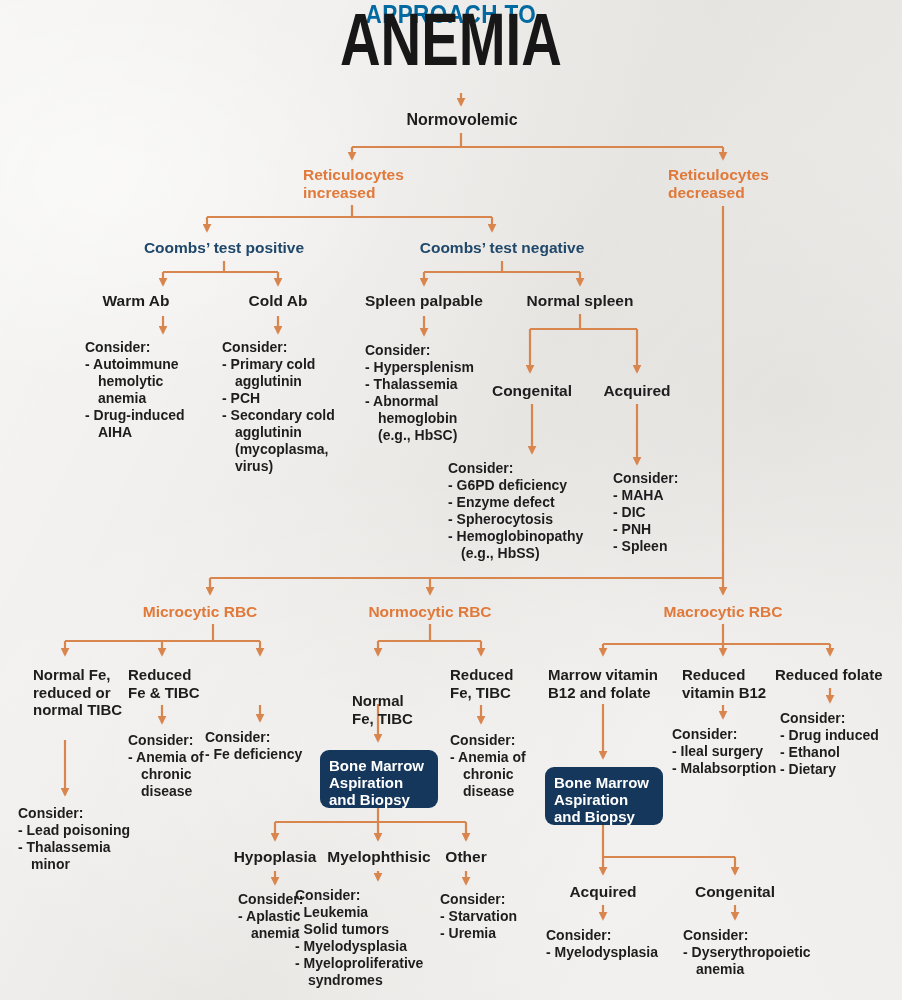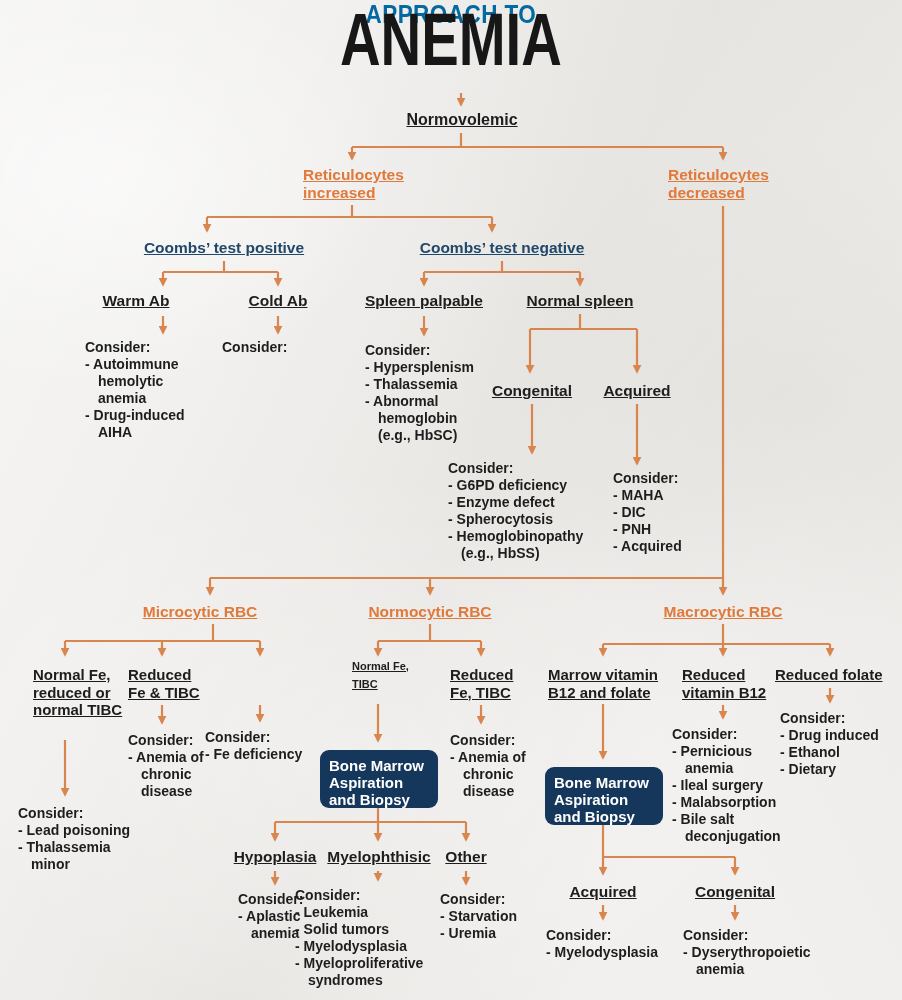--- a/index.html
+++ b/index.html
@@ -13,21 +13,21 @@
       linear-gradient(115deg, rgba(255,255,255,.4) 0%, transparent 28%, rgba(214,211,206,.32) 52%, transparent 76%),
       linear-gradient(245deg, rgba(226,224,220,.38), transparent 42%),
       #f1f0ee;
   }
   .stage{position:absolute;inset:0;}
   svg.wires{position:absolute;left:0;top:0;pointer-events:none;}
   .kicker{position:absolute;left:0;right:0;top:5;text-align:center;color:#0369a1;font-weight:700;font-size:25px;}
   .kicker-inner{display:inline-block;transform:scaleX(.9);letter-spacing:.5px;}
   .main-title{position:absolute;left:0;right:0;top:14;text-align:center;color:#171717;font-weight:700;font-size:76px;line-height:80px;}
   .main-title-inner{display:inline-block;transform:scale(.74,.98);transform-origin:center top;}
-  .node{position:absolute;font-weight:700;font-size:15.5px;line-height:17.5px;color:#1d1d1d;text-decoration:underline;}
+  .node{position:absolute;font-weight:700;font-size:15.5px;line-height:17.5px;color:#1d1d1d;}
   .center{text-align:center;}
   .node-orange{color:#e0793a;}
   .node-navy{color:#20486a;}
   .consider{position:absolute;font-weight:700;font-size:14px;line-height:17px;color:#1d1d1d;}
   .consider .li{padding-left:13px;text-indent:-13px;}
   .bmbox{position:absolute;background:#15375c;color:#ffffff;border-radius:9px;
          font-weight:700;font-size:15px;line-height:17px;padding:7px 9px;box-sizing:border-box;}
 </style>
 </head>
 <body>
@@ -136,20 +136,25 @@
 
   <div class="consider" style="left:85px;top:339px;width:116px;">
     <div>Consider:</div>
     <div>
         <div class="li">- Autoimmune hemolytic anemia</div>
         <div class="li">- Drug-induced AIHA</div>
       </div>
   </div>
   <div class="consider" style="left:222px;top:339px;width:130px;">
     <div>Consider:</div>
+    <div>
+        <div class="li">- Primary cold agglutinin</div>
+        <div class="li">- PCH</div>
+        <div class="li">- Secondary cold agglutinin (mycoplasma, virus)</div>
+      </div>
   </div>
   <div class="consider" style="left:365px;top:342px;width:128px;">
     <div>Consider:</div>
     <div>
         <div class="li">- Hypersplenism</div>
         <div class="li">- Thalassemia</div>
         <div class="li">- Abnormal hemoglobin (e.g., HbSC)</div>
       </div>
   </div>
   <div class="consider" style="left:448px;top:460px;width:162px;">
@@ -160,21 +165,21 @@
         <div class="li">- Spherocytosis</div>
         <div class="li">- Hemoglobinopathy (e.g., HbSS)</div>
       </div>
   </div>
   <div class="consider" style="left:613px;top:470px;width:90px;">
     <div>Consider:</div>
     <div>
         <div class="li">- MAHA</div>
         <div class="li">- DIC</div>
         <div class="li">- PNH</div>
-        <div class="li">- Acquired</div>
+        <div class="li">- Spleen</div>
       </div>
   </div>
 
   <div class="node node-orange center" style="left:130px;top:603px;width:140px;">Microcytic RBC</div>
   <div class="node node-orange center" style="left:360px;top:603px;width:140px;">Normocytic RBC</div>
   <div class="node node-orange center" style="left:653px;top:603px;width:140px;">Macrocytic RBC</div>
 
   <div class="node" style="left:33px;top:666px;width:90px;font-size:15px;">Normal Fe, reduced or normal TIBC</div>
   <div class="node" style="left:128px;top:666px;width:80px;font-size:15px;">Reduced Fe &amp; TIBC</div>
   <div class="consider" style="left:18px;top:805px;width:132px;">
@@ -190,21 +195,21 @@
         <div class="li">- Anemia of chronic disease</div>
       </div>
   </div>
   <div class="consider" style="left:205px;top:729px;width:122px;">
     <div>Consider:</div>
     <div>
         <div class="li">- Fe deficiency</div>
       </div>
   </div>
 
-  <div class="node" style="left:352px;top:658px;width:68px;font-size:11px;">Normal Fe, TIBC</div>
+  <div class="node" style="left:352px;top:692px;width:68px;font-size:15px;">Normal Fe, TIBC</div>
   <div class="node" style="left:450px;top:666px;width:68px;font-size:15px;">Reduced Fe, TIBC</div>
   <div class="bmbox" style="left:320px;top:750px;width:118px;height:58px;">Bone Marrow Aspiration and Biopsy</div>
   <div class="consider" style="left:450px;top:732px;width:96px;">
     <div>Consider:</div>
     <div>
         <div class="li">- Anemia of chronic disease</div>
       </div>
   </div>
   <div class="node center" style="left:225px;top:848px;width:100px;">Hypoplasia</div>
   <div class="node center" style="left:323px;top:848px;width:112px;">Myelophthisic</div>
@@ -232,24 +237,22 @@
       </div>
   </div>
 
   <div class="node" style="left:548px;top:666px;width:114px;font-size:15px;">Marrow vitamin B12 and folate</div>
   <div class="node" style="left:682px;top:666px;width:92px;font-size:15px;">Reduced vitamin B12</div>
   <div class="node" style="left:775px;top:666px;width:118px;font-size:15px;">Reduced folate</div>
   <div class="bmbox" style="left:545px;top:767px;width:118px;height:58px;">Bone Marrow Aspiration and Biopsy</div>
   <div class="consider" style="left:672px;top:726px;width:126px;">
     <div>Consider:</div>
     <div>
-        <div class="li">- Pernicious anemia</div>
         <div class="li">- Ileal surgery</div>
         <div class="li">- Malabsorption</div>
-        <div class="li">- Bile salt deconjugation</div>
       </div>
   </div>
   <div class="consider" style="left:780px;top:710px;width:118px;">
     <div>Consider:</div>
     <div>
         <div class="li">- Drug induced</div>
         <div class="li">- Ethanol</div>
         <div class="li">- Dietary</div>
       </div>
   </div>

